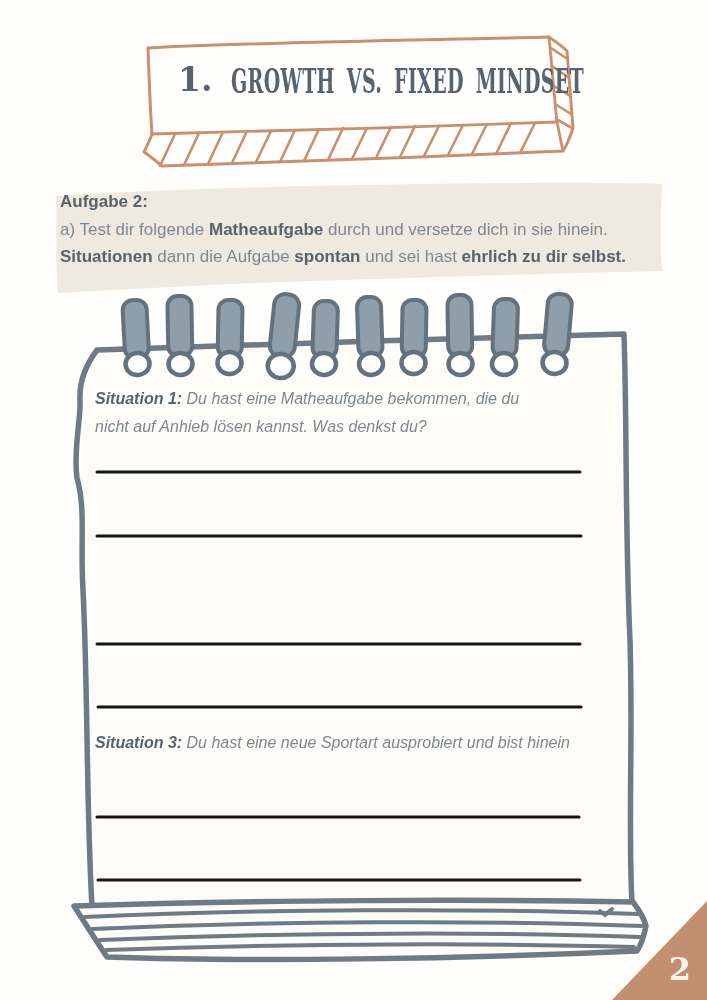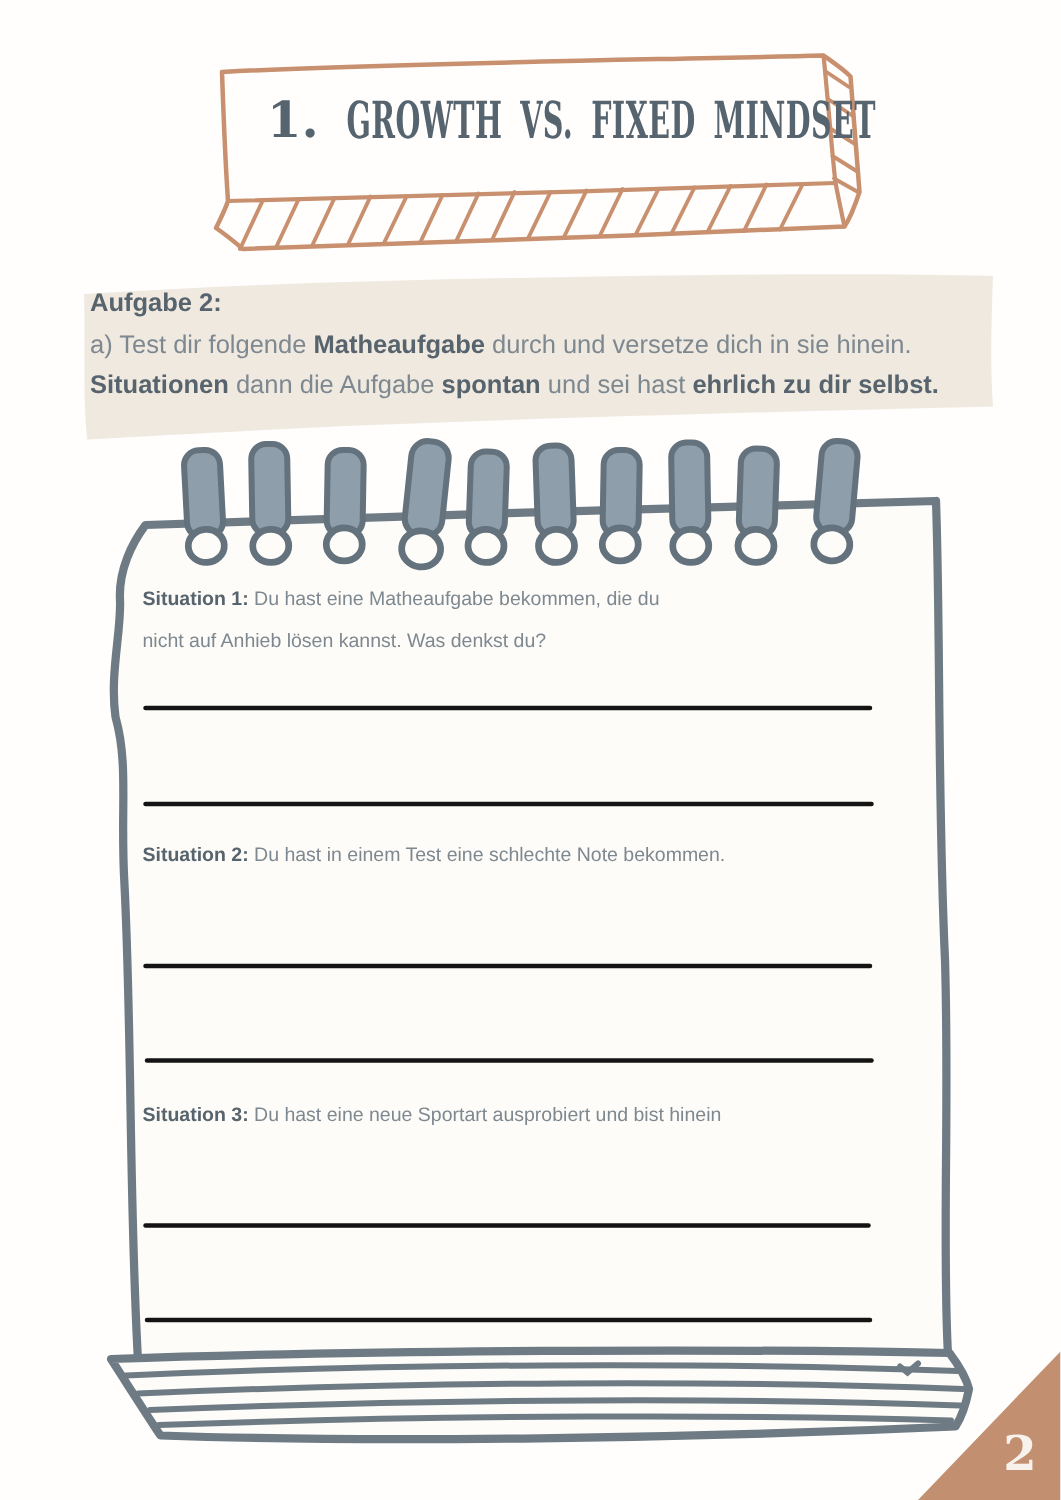--- a/index.html
+++ b/index.html
@@ -27,21 +27,21 @@
   
   .sec-num{position:absolute;left:178px;top:60px;font-family:"DejaVu Serif","Liberation Serif",serif;
            font-weight:700;font-size:33px;color:var(--title-ink);}
   .box-title{position:absolute;left:231px;top:61px;font-family:"DejaVu Serif","Liberation Serif",serif;
            font-weight:700;font-size:34px;color:var(--title-ink);white-space:nowrap;
            letter-spacing:0.5px;word-spacing:9px;transform:scaleX(0.56);transform-origin:left top;}
   .task{position:absolute;left:60px;top:188px;font-size:17px;line-height:27.5px;color:var(--ink);}
   .task .hd{font-weight:700;color:var(--ink-dark);}
   .rich span{color:var(--ink);}
   .rich span.b{font-weight:700;color:var(--ink-dark);}
-  .situation{position:absolute;left:95px;width:545px;font-size:13px;line-height:28px;color:var(--ink);}
+  .situation{position:absolute;left:95px;width:545px;font-size:16px;line-height:28px;color:var(--ink);font-style:italic;}
   .situation .line{white-space:nowrap;}
   .sit-1{top:385px;} .sit-2{top:556px;} .sit-3{top:729px;}
   .page-num{position:absolute;left:662px;top:950px;width:36px;text-align:center;
            font-family:"DejaVu Serif","Liberation Serif",serif;font-weight:700;
            font-size:32px;color:var(--page-number);}
 </style>
 </head>
 <body>
 
 <div class="page">
@@ -164,21 +164,20 @@
     <div class="rich"><span>a) Test dir folgende </span><span class="b">Matheaufgabe</span><span> durch und versetze dich in sie hinein.</span></div>
     <div class="rich"><span class="b">Situationen</span><span> dann die Aufgabe </span><span class="b">spontan</span><span> und sei hast </span><span class="b">ehrlich zu dir selbst.</span></div>
   </div>
 
   <div class="situation sit-1">
     <div class="line rich"><span class="b">Situation 1:</span><span> Du hast eine Matheaufgabe bekommen, die du</span></div>
     <div class="line rich"><span>nicht auf Anhieb lösen kannst. Was denkst du?</span></div>
   </div>
 
   <div class="situation sit-2">
-    <div class="line rich"><span class="b">Situation 2:</span><span> Du hast in einem Test eine schlechte Note bekommen.</span></div>
   </div>
 
   <div class="situation sit-3">
     <div class="line rich"><span class="b">Situation 3:</span><span> Du hast eine neue Sportart ausprobiert und bist hinein</span></div>
   </div>
 
   <div class="page-num">2</div>
 
 </div>
 

